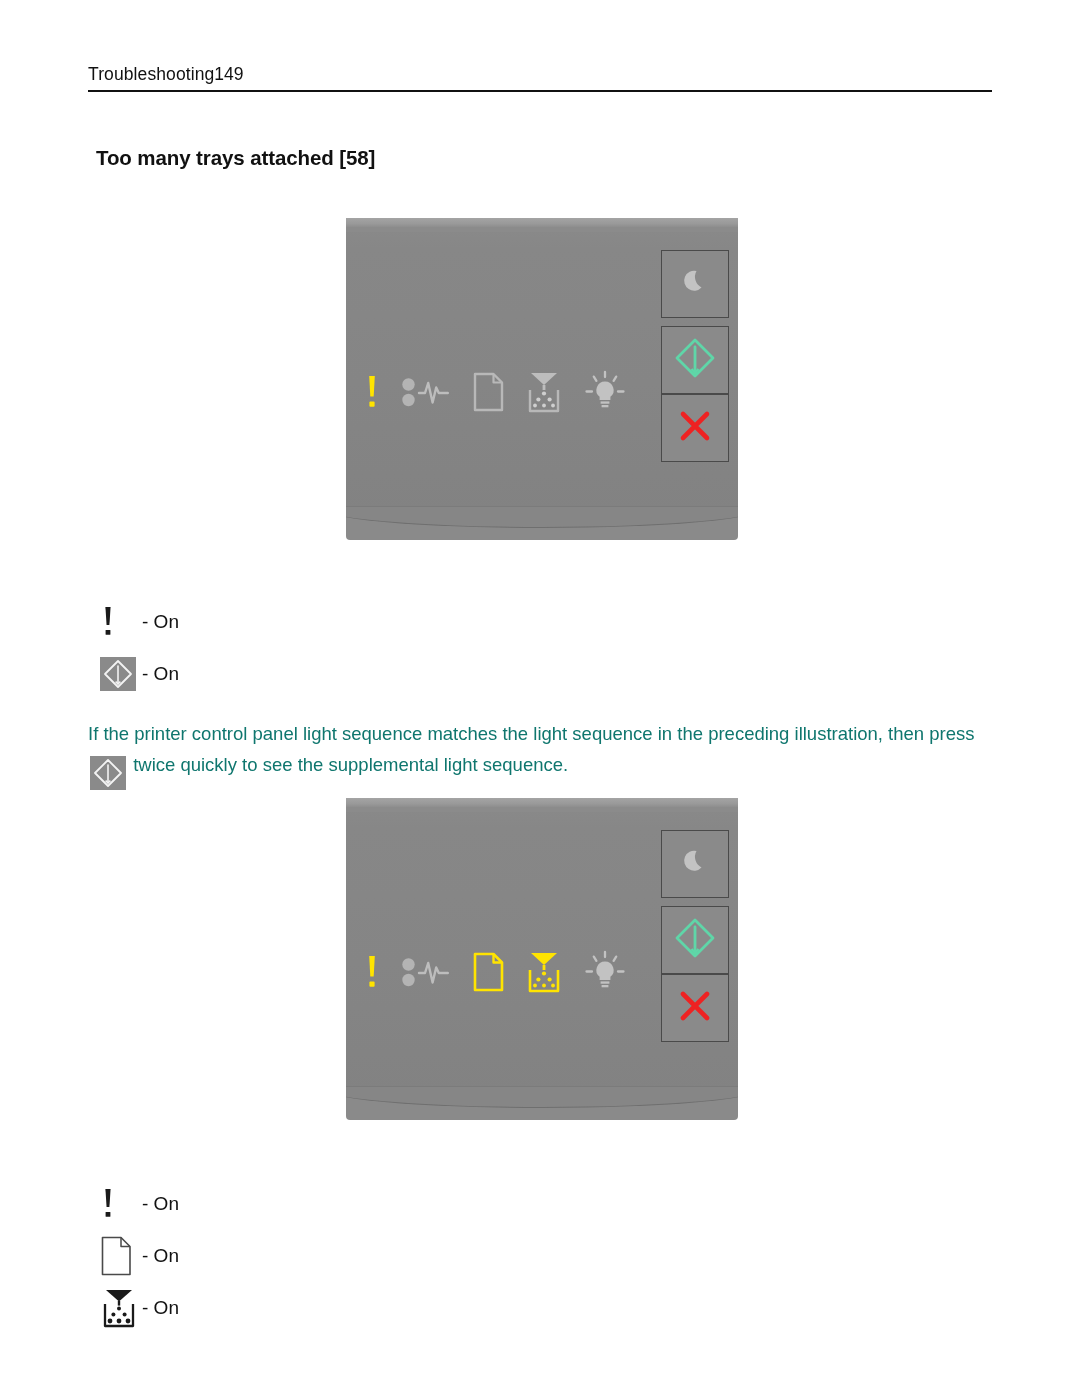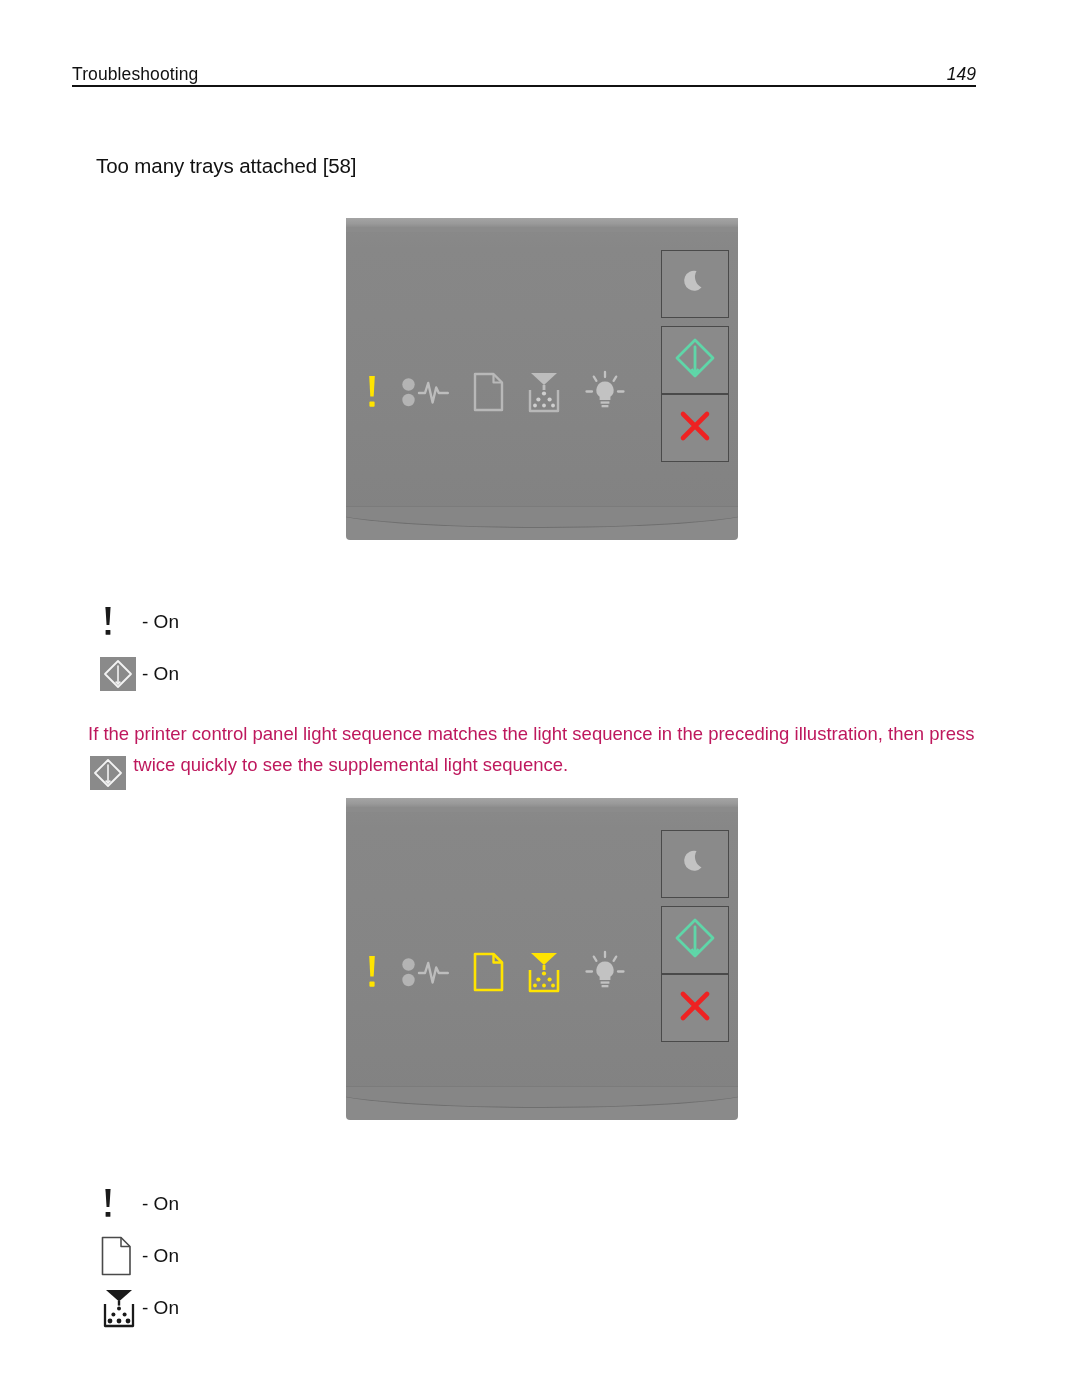--- a/index.html
+++ b/index.html
@@ -11,36 +11,37 @@
     width: 1080px; height: 1397px;
     position: relative;
     font-family: "Liberation Sans", sans-serif;
     color: #000;
     overflow: hidden;
   }
 
   
   .page-header {
     position: absolute;
-    left: 72px; top: 64px; width: 904px;
-    display: flex; align-items: flex-end; justify-content: space-between;
+    left: 88px; top: 64px; width: 904px;
+    display: flex; align-items: flex-end; justify-content: flex-start;
+    padding-bottom: 5px;
     border-bottom: 2.5px solid #111;
   }
   .page-header .crumb {
     font-size: 17.5px; letter-spacing: .1px; color: #111;
   }
   .page-header .pageno {
-    font-size: 17.5px; color: #111; font-style: italic;
+    font-size: 17.5px; color: #111;
   }
 
   
   .section-title {
     position: absolute;
-    left: 96px; top: 140px;
-    font-size: 20.5px; font-weight: normal; color: #111;
+    left: 96px; top: 132px;
+    font-size: 20.5px; font-weight: bold; color: #111;
     letter-spacing: -0.1px;
   }
 
   
   .panel-wrap { position: absolute; }
   .panel-wrap.first  { left: 346px; top: 218px; }
   .panel-wrap.second { left: 346px; top: 798px; }
 
   .panel {
     position: relative;
@@ -121,21 +122,21 @@
     width: 36px; height: 34px;
     background: #8a8a8a;
     vertical-align: middle;
   }
   .keychip svg { display: block; }
 
   
   .para {
     position: absolute;
     left: 88px; top: 700px; width: 908px;
-    font-size: 18.5px; line-height: 30px; color: #be185d;
+    font-size: 18.5px; line-height: 30px; color: #0f766e;
   }
   .para .inline-key {
     display: inline-block; margin: 0 2px; position: relative; top: 7px;
   }
 </style>
 </head>
 <body>
 
 <div class="page-header">
   <span class="crumb">Troubleshooting</span>

